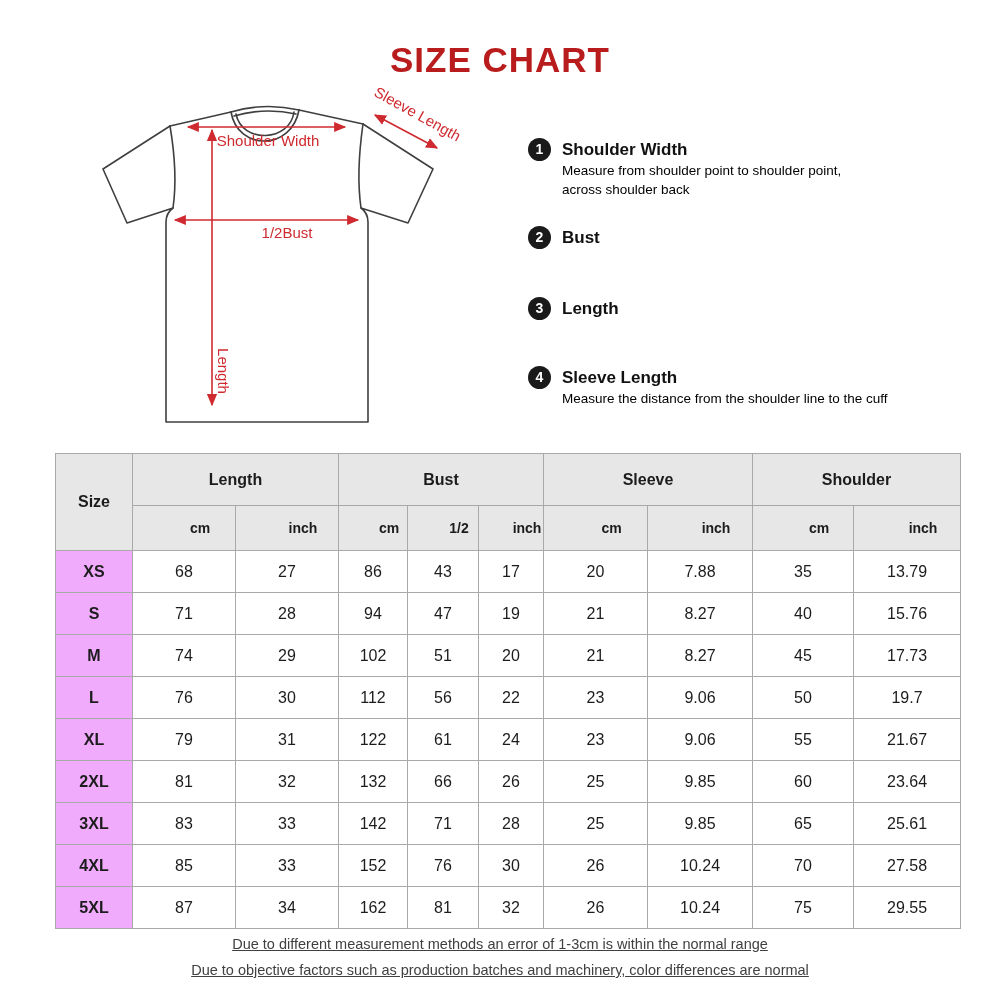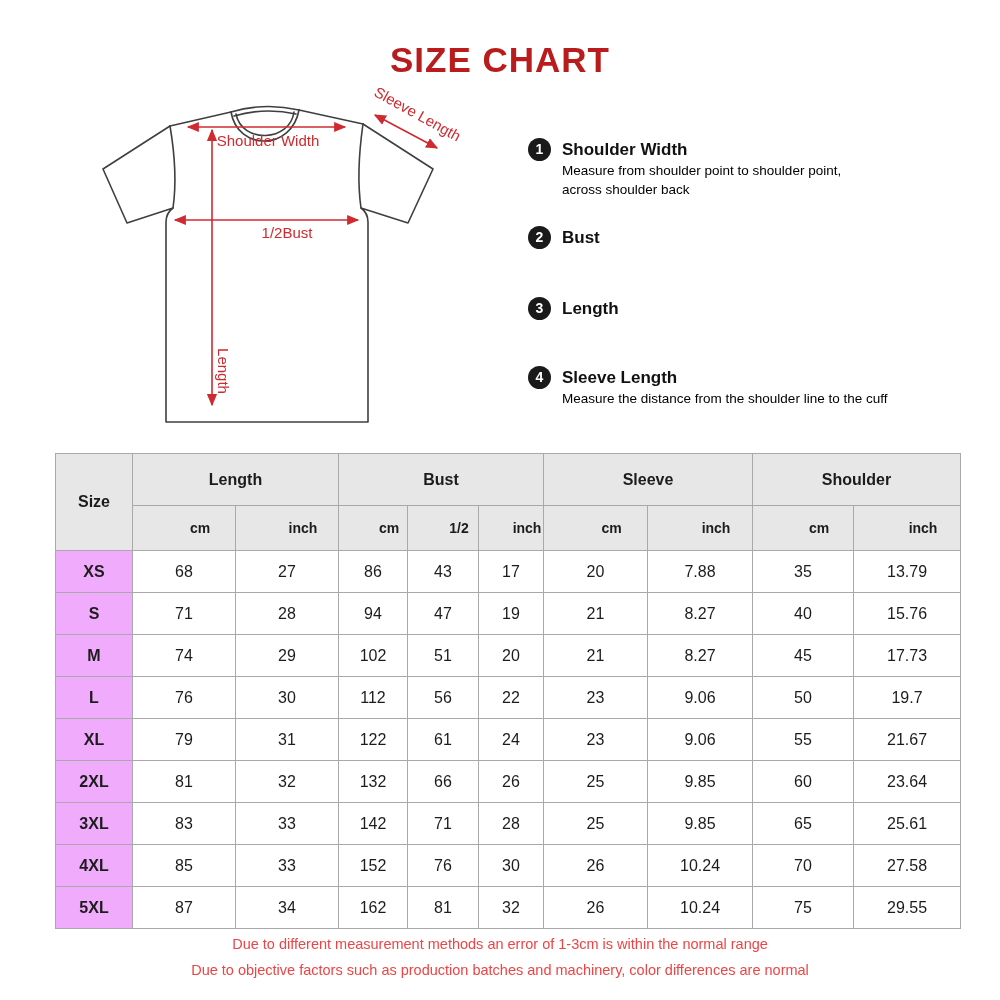--- a/index.html
+++ b/index.html
@@ -59,21 +59,21 @@
   }
   .size-table thead th{background:var(--header-bg);font-weight:bold;}
   .size-table thead tr.h1 th{height:52px;}
   .size-table thead tr.h2 th{height:45px;font-size:14px;padding-left:32px;}
   .size-table tbody tr{height:42px;}
   .size-table tbody th{font-weight:bold;background:#f0abfc;}
   .size-table tbody td{font-weight:normal;background:#fff;}
 
   
   .notes{position:absolute;top:931px;left:0;width:100%;text-align:center;}
-  .notes p{font-size:14.5px;line-height:26px;color:#ef4444;}
+  .notes p{font-size:14.5px;line-height:26px;color:#404040;text-decoration:underline;}
 </style>
 </head>
 <body>
 
 <div class="page">
 
   <h1 class="title">SIZE CHART</h1>
 
   <svg class="diagram" viewBox="0 0 392 348">
     <defs>

